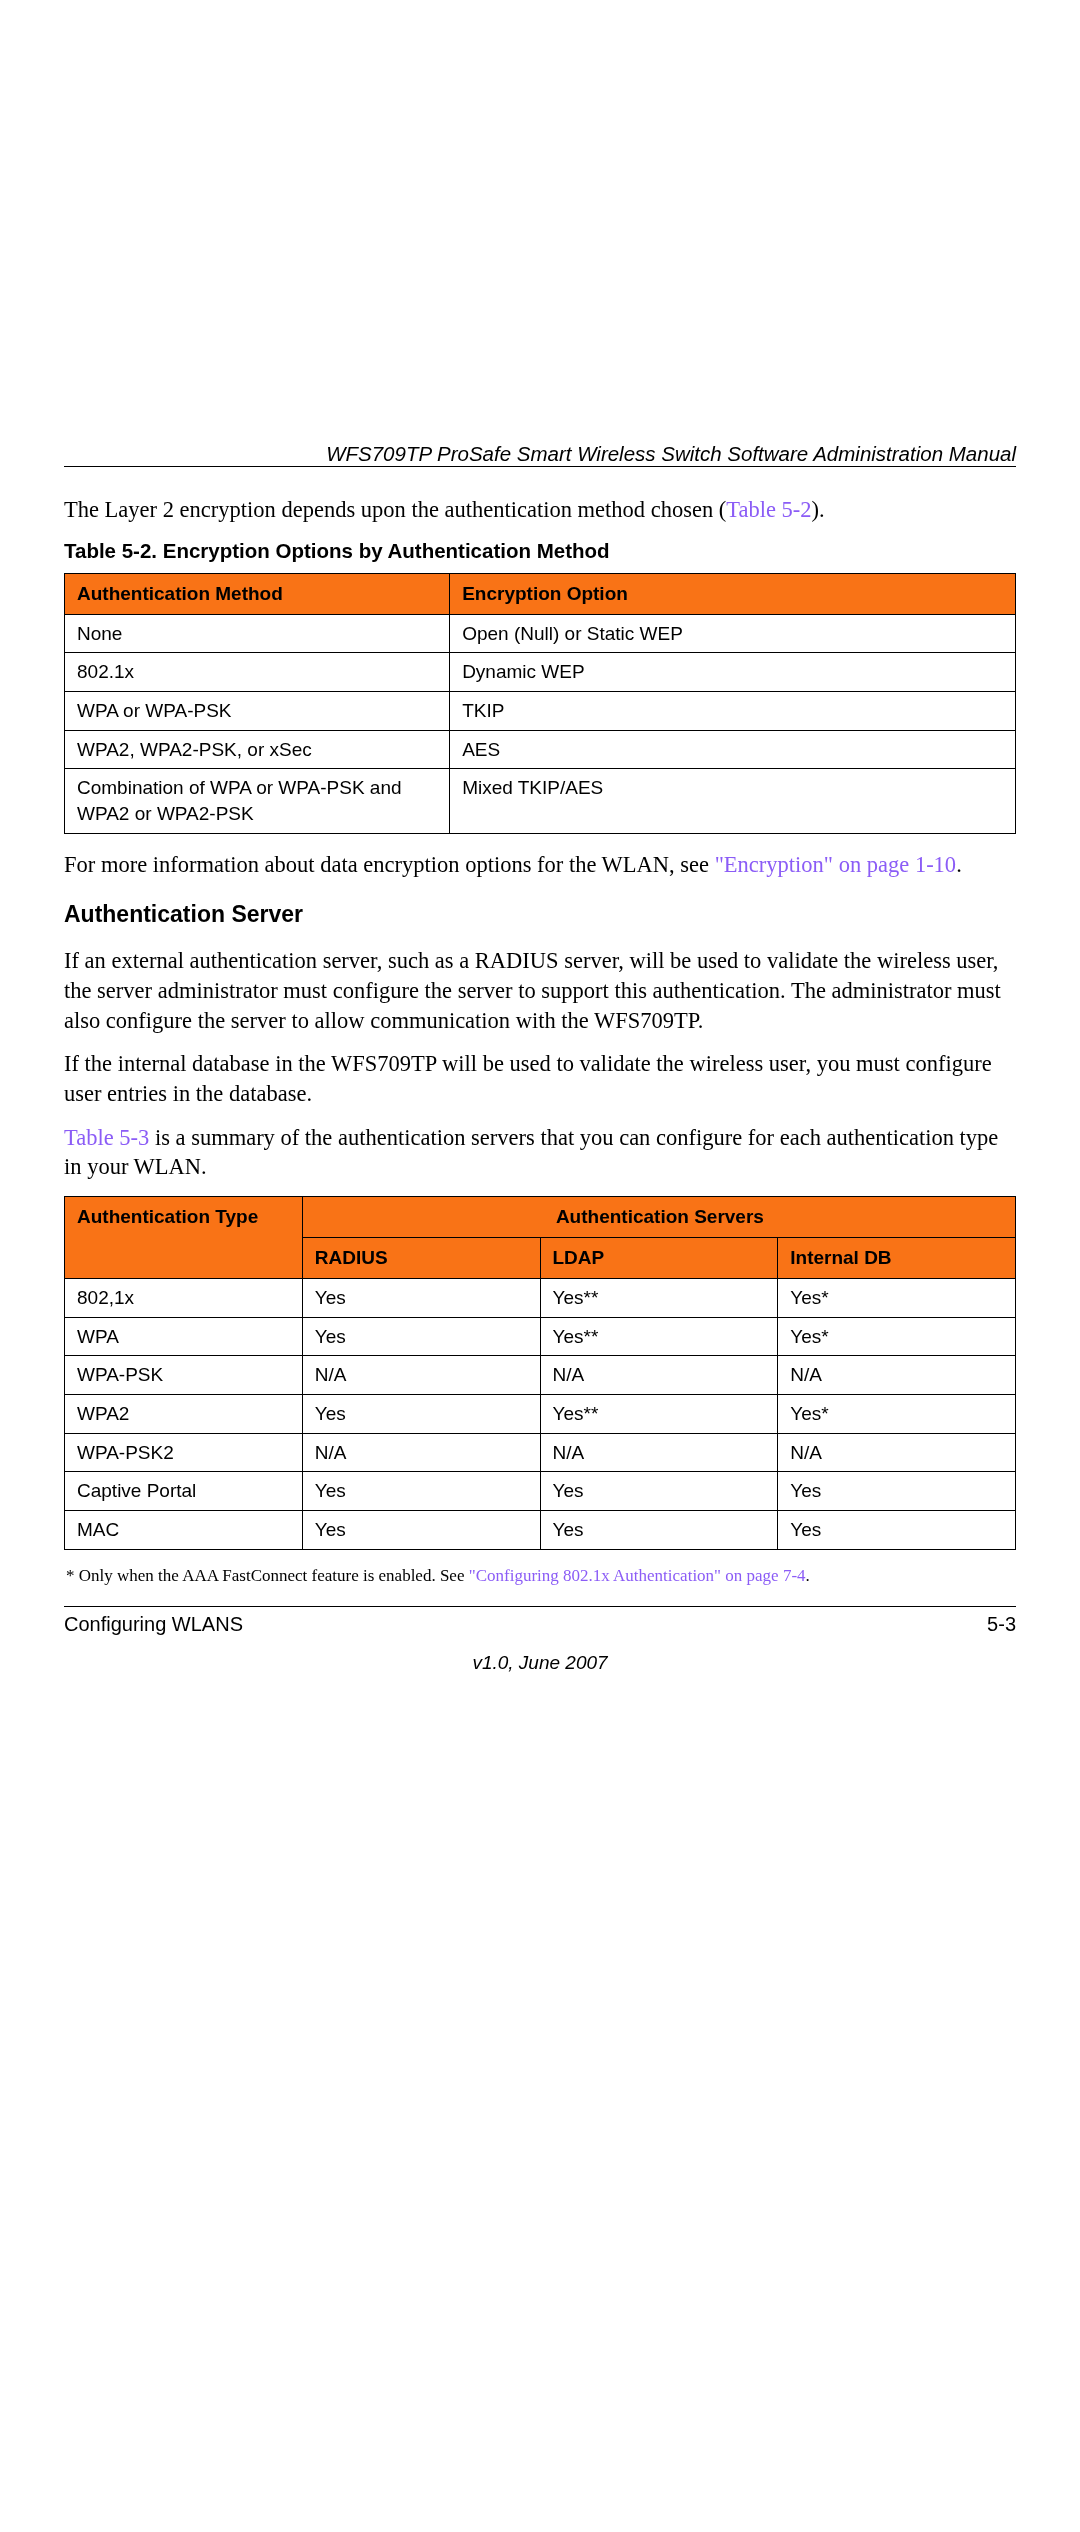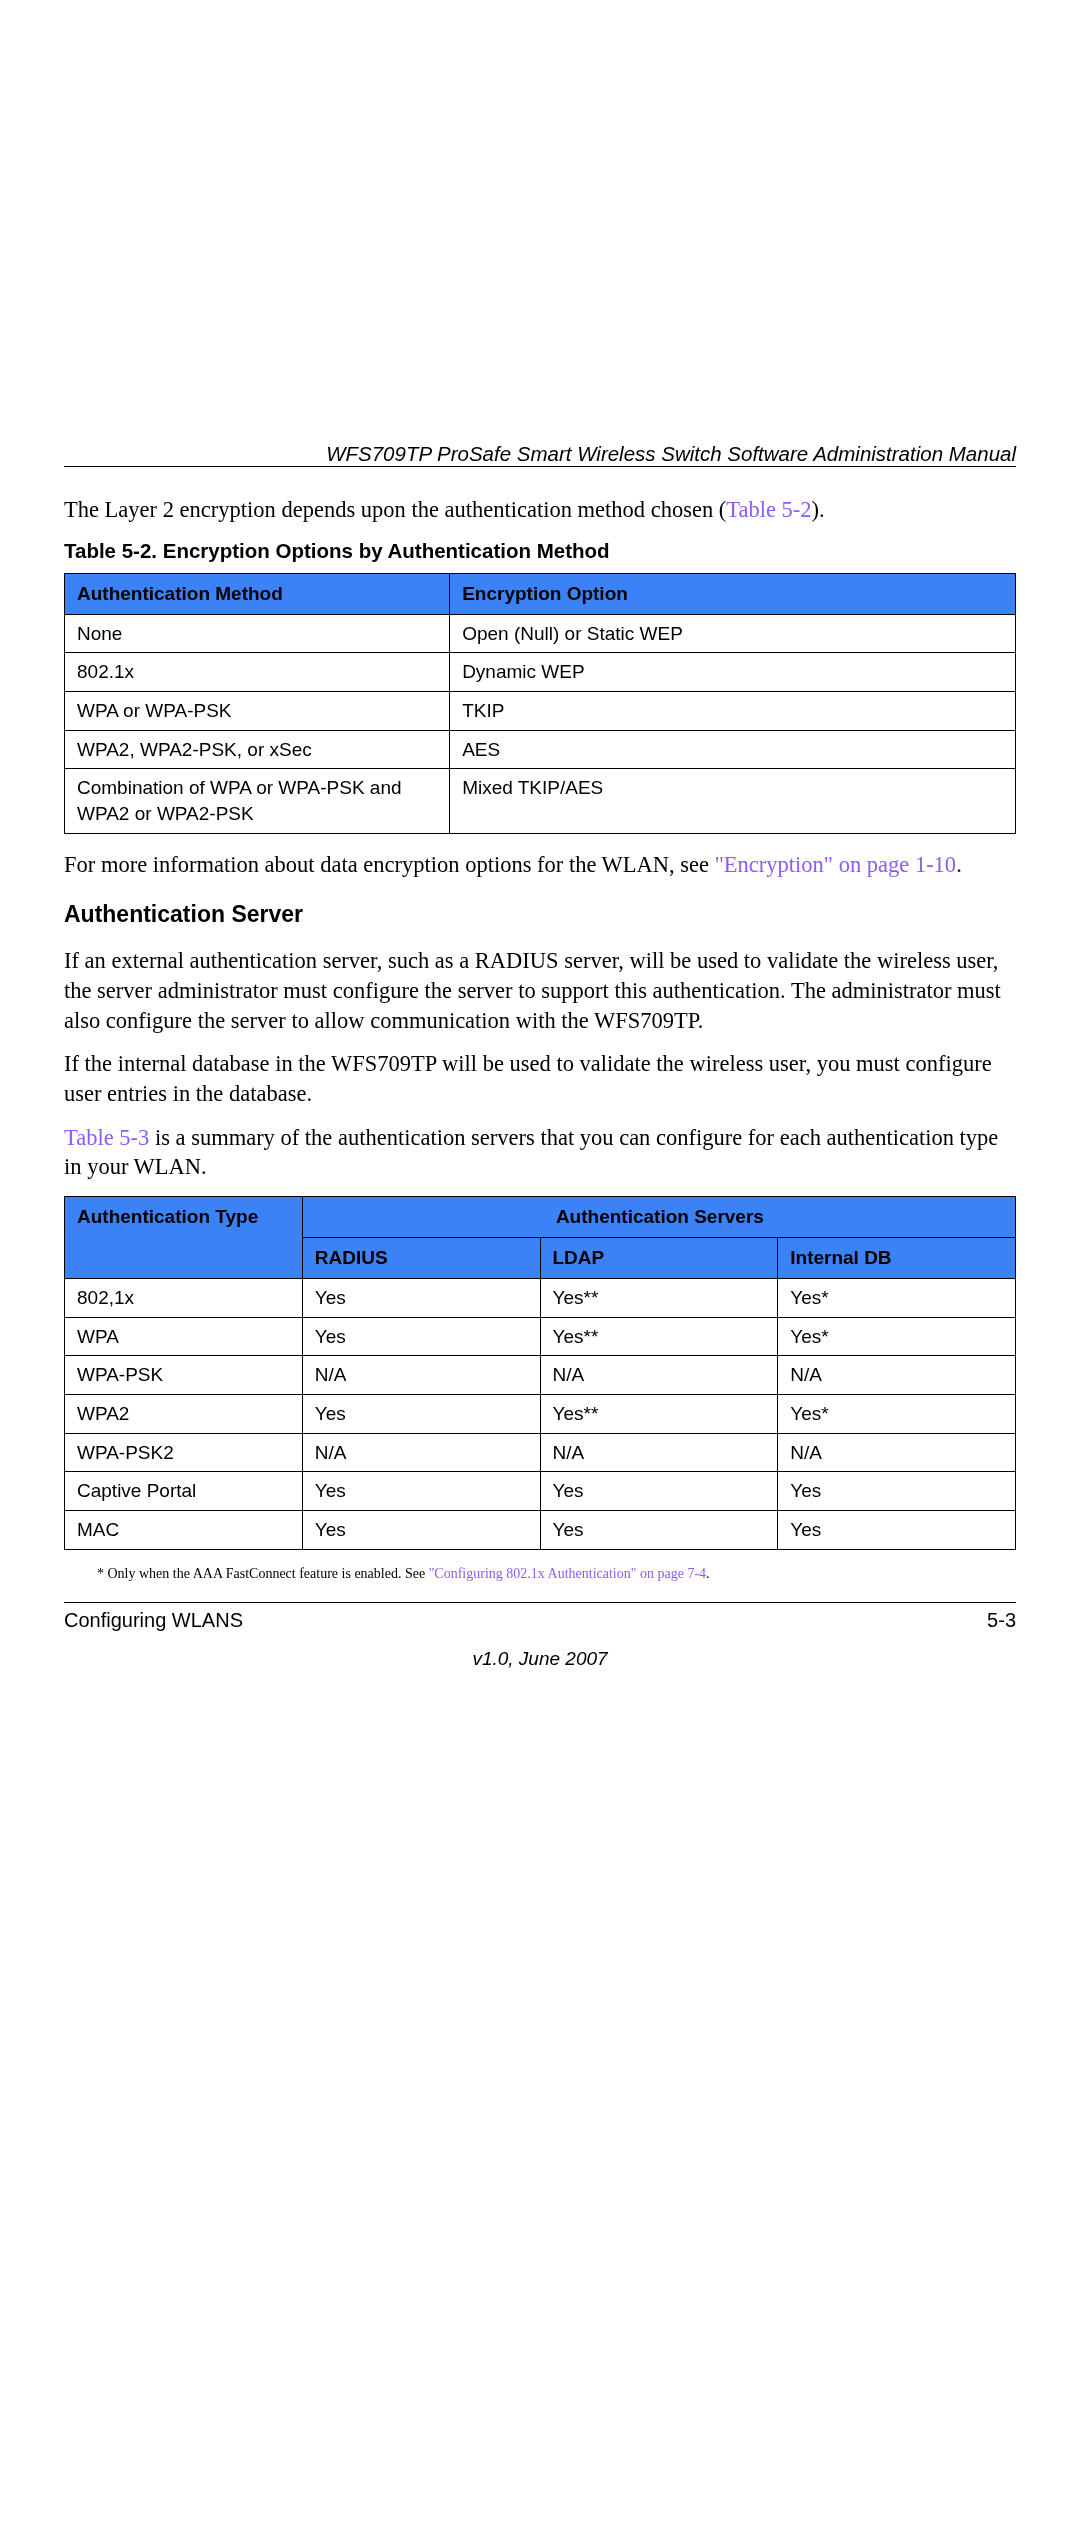--- a/index.html
+++ b/index.html
@@ -46,42 +46,42 @@
     font-family: Arial, Helvetica, sans-serif;
     font-size: 19px;
     margin-bottom: 16px;
   }
   th, td {
     border: 1px solid #000;
     text-align: left;
     vertical-align: top;
   }
   th {
-    background: #3b82f6;
+    background: #f97316;
     font-weight: bold;
     padding: 9px 10px 9px 12px;
   }
   td {
     padding: 6px 10px 6px 12px;
     line-height: 1.35;
   }
   .t52 th:first-child, .t52 td:first-child { width: 40.5%; }
   .t53 .col-type { width: 25%; }
   .t53 .col-srv  { width: 25%; }
   .h3 {
     font-family: Arial, Helvetica, sans-serif;
     font-weight: bold;
     font-size: 23px;
     margin-top: 22px;
     margin-bottom: 18px;
   }
   .footnote {
     font-family: "Times New Roman", Times, serif;
-    font-size: 14px;
-    margin: 14px 0 20px 33px;
+    font-size: 17px;
+    margin: 14px 0 20px 2px;
   }
   .footer {
     border-top: 1px solid #000;
     margin-top: 10px;
     padding-top: 6px;
     font-family: Arial, Helvetica, sans-serif;
     font-size: 20px;
     display: flex;
     justify-content: space-between;
   }

